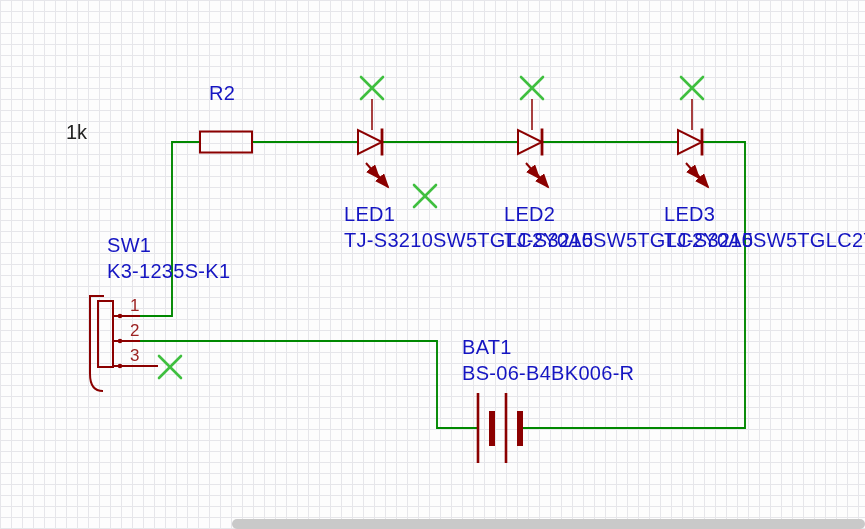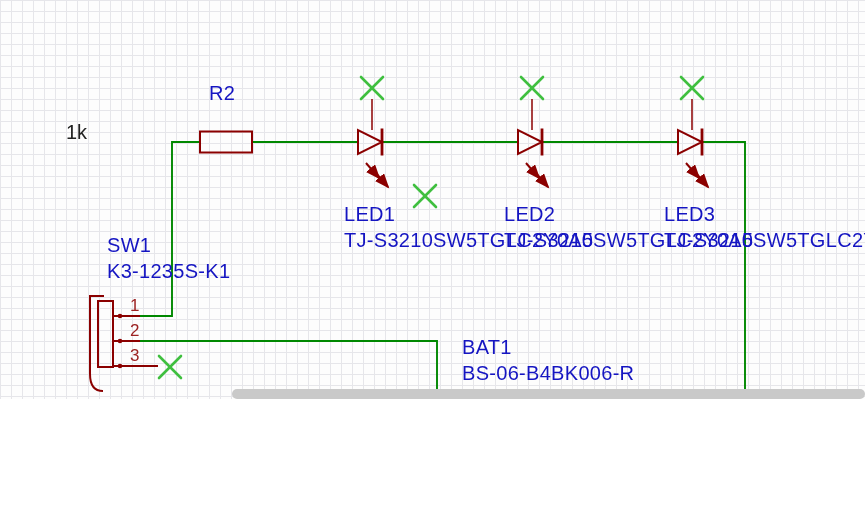--- a/index.html
+++ b/index.html
@@ -4,21 +4,21 @@
 <title>Schematic</title>
 <style>
   :root{
     --wire:#008800; --symbol:#8b0000; --label:#1515c2; --value:#222222;
     --noconnect:#3fbf3f; --pin-number:#9c2222; --grid-line:#e6e6ea;
     --canvas-bg:#fdfdfd; --scrollbar:#c9c9c9;
   }
   html,body{margin:0;padding:0;}
   body{font-family:"Liberation Sans",sans-serif;}
   .canvas{
-    position:relative; width:865px; height:399px; overflow:hidden;
+    position:relative; width:865px; height:529px; overflow:hidden;
     background-color:var(--canvas-bg);
     background-image:
       linear-gradient(var(--grid-line) 1px, transparent 1px),
       linear-gradient(90deg, var(--grid-line) 1px, transparent 1px);
     background-size:11px 11px;
   }
   svg{position:absolute; inset:0;}
   .wire{stroke:var(--wire); stroke-width:1.9; fill:none;}
   .sym{stroke:var(--symbol); stroke-width:2; fill:none;}
   .sym-thin{stroke:var(--symbol); stroke-width:1.5; fill:none;}

